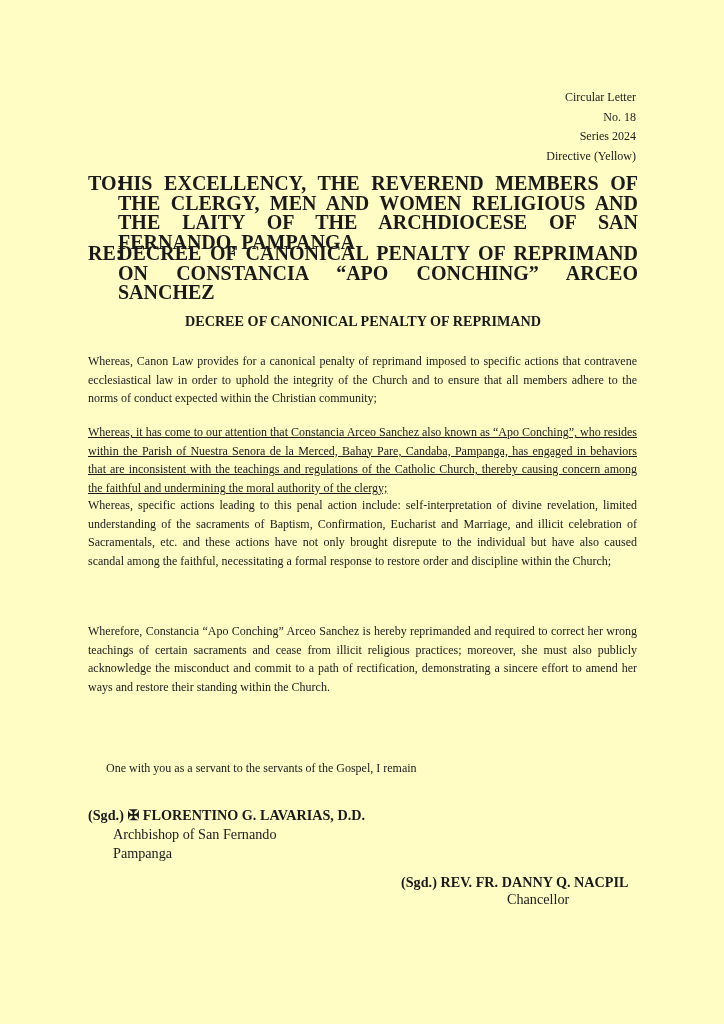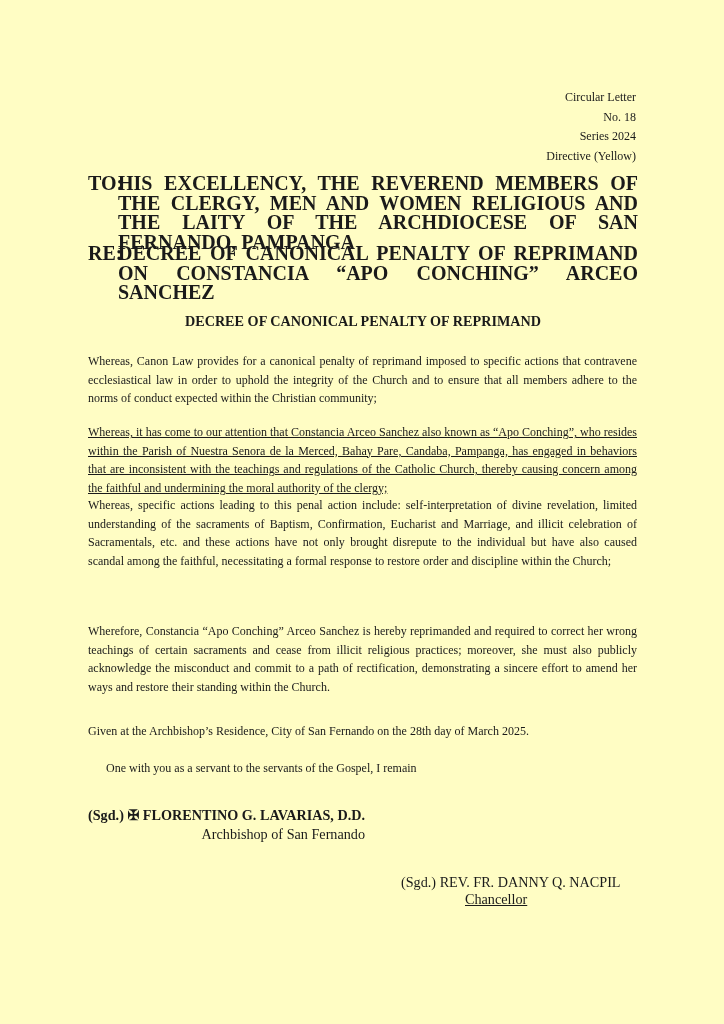--- a/index.html
+++ b/index.html
@@ -76,31 +76,31 @@
     .p5 { top: 722px; }
     .p6 { top: 759px; margin-left: 18px; }
     .sig1 {
       position: absolute;
       left: 88px;
       top: 806px;
       font-size: 14.2px;
       line-height: 19px;
     }
     .sig1 .line1 { font-weight: bold; white-space: nowrap; }
-    .sig1 .sub { margin-left: 54px; white-space: nowrap; text-align: right; }
+    .sig1 .sub { margin-left: 25px; white-space: nowrap; }
     .sig2 {
       position: absolute;
       left: 401px;
       top: 874px;
       font-size: 14.2px;
       line-height: 17px;
       white-space: nowrap;
     }
-    .sig2 .line1 { font-weight: normal; }
-    .sig2 .sub { margin-left: 64px; text-decoration: underline; }
+    .sig2 .line1 { font-weight: bold; }
+    .sig2 .sub { margin-left: 106px; }
     .cross { font-weight: bold; }
   </style>
 </head>
 <body>
 
 <div class="page">
 
   <div class="ref-block">
     <div>Circular Letter</div>
     <div>No. 18</div>
@@ -117,30 +117,30 @@
     <span class="label">RE:</span>
     <div class="body">DECREE OF CANONICAL PENALTY OF REPRIMAND ON CONSTANCIA “APO CONCHING” ARCEO SANCHEZ</div>
   </div>
 
   <div class="decree-title">DECREE OF CANONICAL PENALTY OF REPRIMAND</div>
 
   <p class="para p1">Whereas, Canon Law provides for a canonical penalty of reprimand imposed to specific actions that contravene ecclesiastical law in order to uphold the integrity of the Church and to ensure that all members adhere to the norms of conduct expected within the Christian community;</p>
   <p class="para p2">Whereas, it has come to our attention that Constancia Arceo Sanchez also known as “Apo Conching”, who resides within the Parish of Nuestra Senora de la Merced, Bahay Pare, Candaba, Pampanga, has engaged in behaviors that are inconsistent with the teachings and regulations of the Catholic Church, thereby causing concern among the faithful and undermining the moral authority of the clergy;</p>
   <p class="para p3">Whereas, specific actions leading to this penal action include: self-interpretation of divine revelation, limited understanding of the sacraments of Baptism, Confirmation, Eucharist and Marriage, and illicit celebration of Sacramentals, etc. and these actions have not only brought disrepute to the individual but have also caused scandal among the faithful, necessitating a formal response to restore order and discipline within the Church;</p>
   <p class="para p4">Wherefore, Constancia “Apo Conching” Arceo Sanchez is hereby reprimanded and required to correct her wrong teachings of certain sacraments and cease from illicit religious practices; moreover, she must also publicly acknowledge the misconduct and commit to a path of rectification, demonstrating a sincere effort to amend her ways and restore their standing within the Church.</p>
-  <p class="para p5">Given at the Archbishop’s Residence, City of San Fernando on the 28th day of March 2025.</p>
   <p class="para p6">One with you as a servant to the servants of the Gospel, I remain</p>
 
   <div class="sig1">
     <div class="line1">
       <span>(Sgd.)</span>
       <span class="cross">✠</span>
       <span>FLORENTINO G. LAVARIAS, D.D.</span>
     </div>
     <div class="sub">Archbishop of San Fernando</div>
+    <div class="sub">Pampanga</div>
   </div>
 
   <div class="sig2">
     <div class="line1">
       <span>(Sgd.)</span>
       <span>REV. FR. DANNY Q. NACPIL</span>
     </div>
     <div class="sub">Chancellor</div>
   </div>
 

